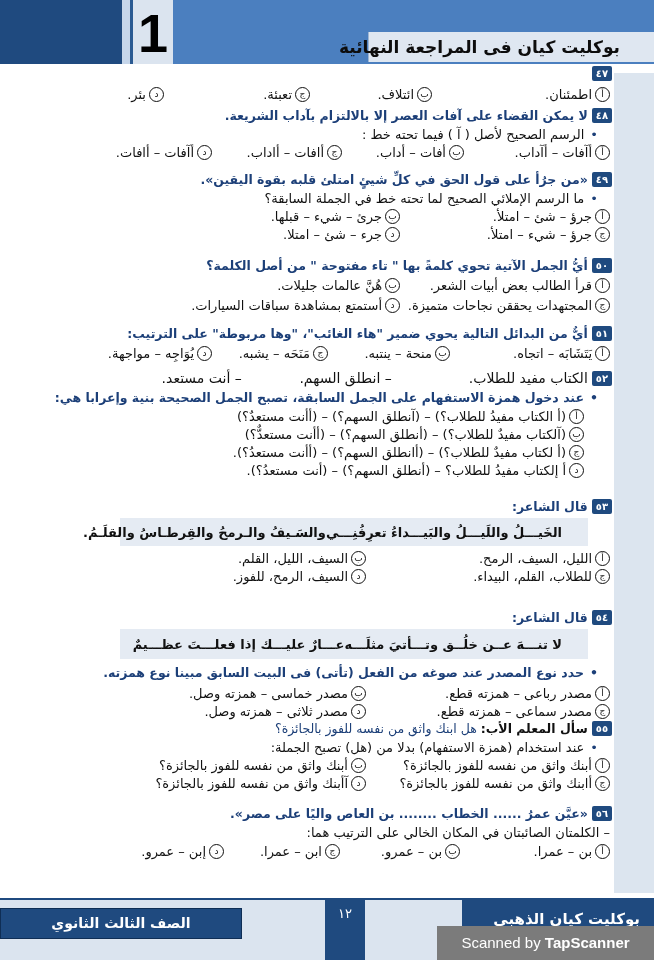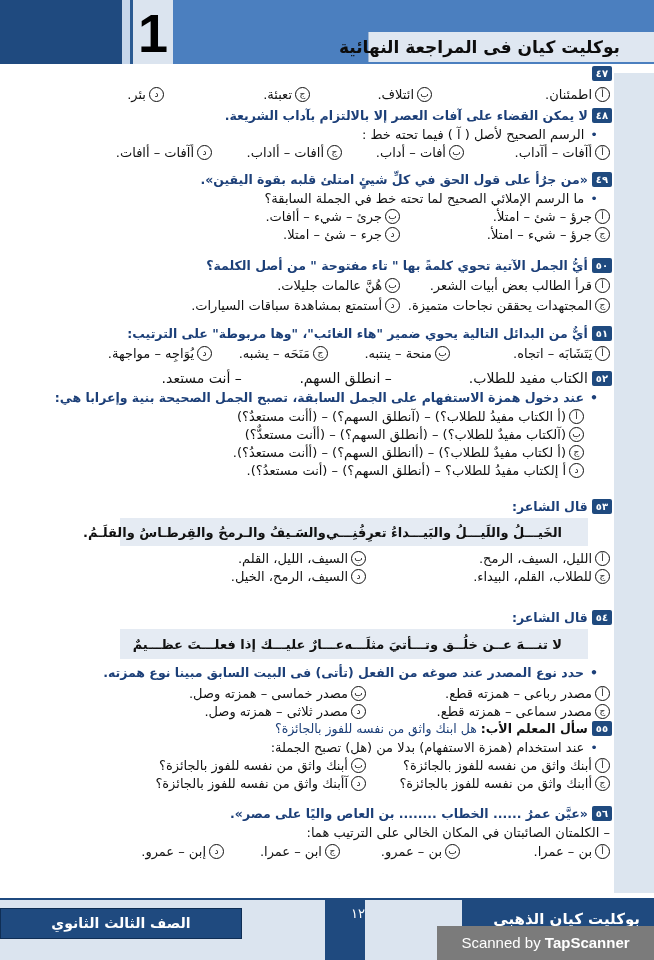--- a/index.html
+++ b/index.html
@@ -32,21 +32,21 @@
   .opts { display: flex; font-size: 13px; color: #111; white-space: nowrap; }
   .opt { display: flex; align-items: center; gap: 3px; }
   .letter { display: inline-flex; width: 15px; height: 15px; border: 1.3px solid #111; border-radius: 50%; font-size: 9px; align-items: center; justify-content: center; line-height: 1; flex: 0 0 auto; }
   .verse { background: #e5ebf3; height: 28px; display: flex; justify-content: space-between; align-items: center; padding: 0 26px; font-size: 13px; font-weight: bold; white-space: nowrap; }
 
   
   .footer-line { position: absolute; left: 0; top: 898px; width: 654px; height: 2px; background: #1f4a7f; }
   .footer { position: absolute; left: 0; top: 900px; width: 654px; height: 60px; background: #dbe4ef; }
   .ft-left { position: absolute; left: 0; top: 8px; width: 242px; height: 31px; background: #1f4a7f; border: 1px solid #0f2e55; }
   .ft-left span { position: absolute; left: 0; right: 0; top: 0; line-height: 29px; text-align: center; color: #fff; font-weight: bold; font-size: 14px; }
-  .ft-page { position: absolute; left: 325px; top: 0; width: 40px; height: 60px; background: #1f4a7f; color: #fff; text-align: right; font-size: 13px; line-height: 28px; }
+  .ft-page { position: absolute; left: 325px; top: 0; width: 40px; height: 60px; background: #1f4a7f; color: #fff; text-align: center; font-size: 13px; line-height: 28px; }
   .ft-right { position: absolute; left: 462px; top: 0; width: 192px; height: 30px; background: #1f4a7f; }
   .ft-right span { position: absolute; right: 14px; top: 4px; line-height: 30px; color: #fff; font-weight: bold; font-size: 15px; }
   .scanned { position: absolute; left: 437px; top: 926px; width: 217px; height: 34px; background: #7b7b7b; color: #fff; font-family: "Liberation Sans", sans-serif; font-size: 15px; line-height: 34px; text-align: center; direction: ltr; }
   .scanned b { font-weight: bold; }
 </style>
 </head>
 <body>
 
 <div class="header">
   <div class="hdr-dark"></div>
@@ -119,21 +119,21 @@
         <span>«من جرُأ على قول الحق في كلِّ شيئٍ امتلئ قلبه بقوة اليقين».</span>
       </div>
     <div class="sub bullet" style="margin-top:4px;">ما الرسم الإملائي الصحيح لما تحته خط في الجملة السابقة؟</div>
     <div class="opts" style="margin-top:3px;padding-right:2px;">
       <div class="opt" style="width:210px;">
           <span class="letter">أ</span>
           <span>جرؤ – شئ – امتلأ.</span>
         </div>
       <div class="opt">
           <span class="letter">ب</span>
-          <span>جرئ – شيء – أافات.</span>
+          <span>جرئ – شيء – قبلها.</span>
         </div>
     </div>
     <div class="opts" style="margin-top:3px;padding-right:2px;">
       <div class="opt" style="width:210px;">
           <span class="letter">ج</span>
           <span>جرؤ – شيء – امتلأ.</span>
         </div>
       <div class="opt">
           <span class="letter">د</span>
           <span>جرء – شئ – امتلا.</span>
@@ -248,21 +248,21 @@
           <span>السيف، الليل، القلم.</span>
         </div>
     </div>
     <div class="opts" style="margin-top:3px;padding-right:2px;">
       <div class="opt" style="width:244px;">
           <span class="letter">ج</span>
           <span>للطلاب، القلم، البيداء.</span>
         </div>
       <div class="opt">
           <span class="letter">د</span>
-          <span>السيف، الرمح، الخيل.</span>
+          <span>السيف، الرمح، للفوز.</span>
         </div>
     </div>
   </div>
 
   <div class="q" style="top:544px;">
     <div class="qhead">
         <span class="badge">٥٤</span>
         <span>قال الشاعر:</span>
       </div>
     <div class="verse" style="margin:4px 24px 0 108px;height:30px;">

